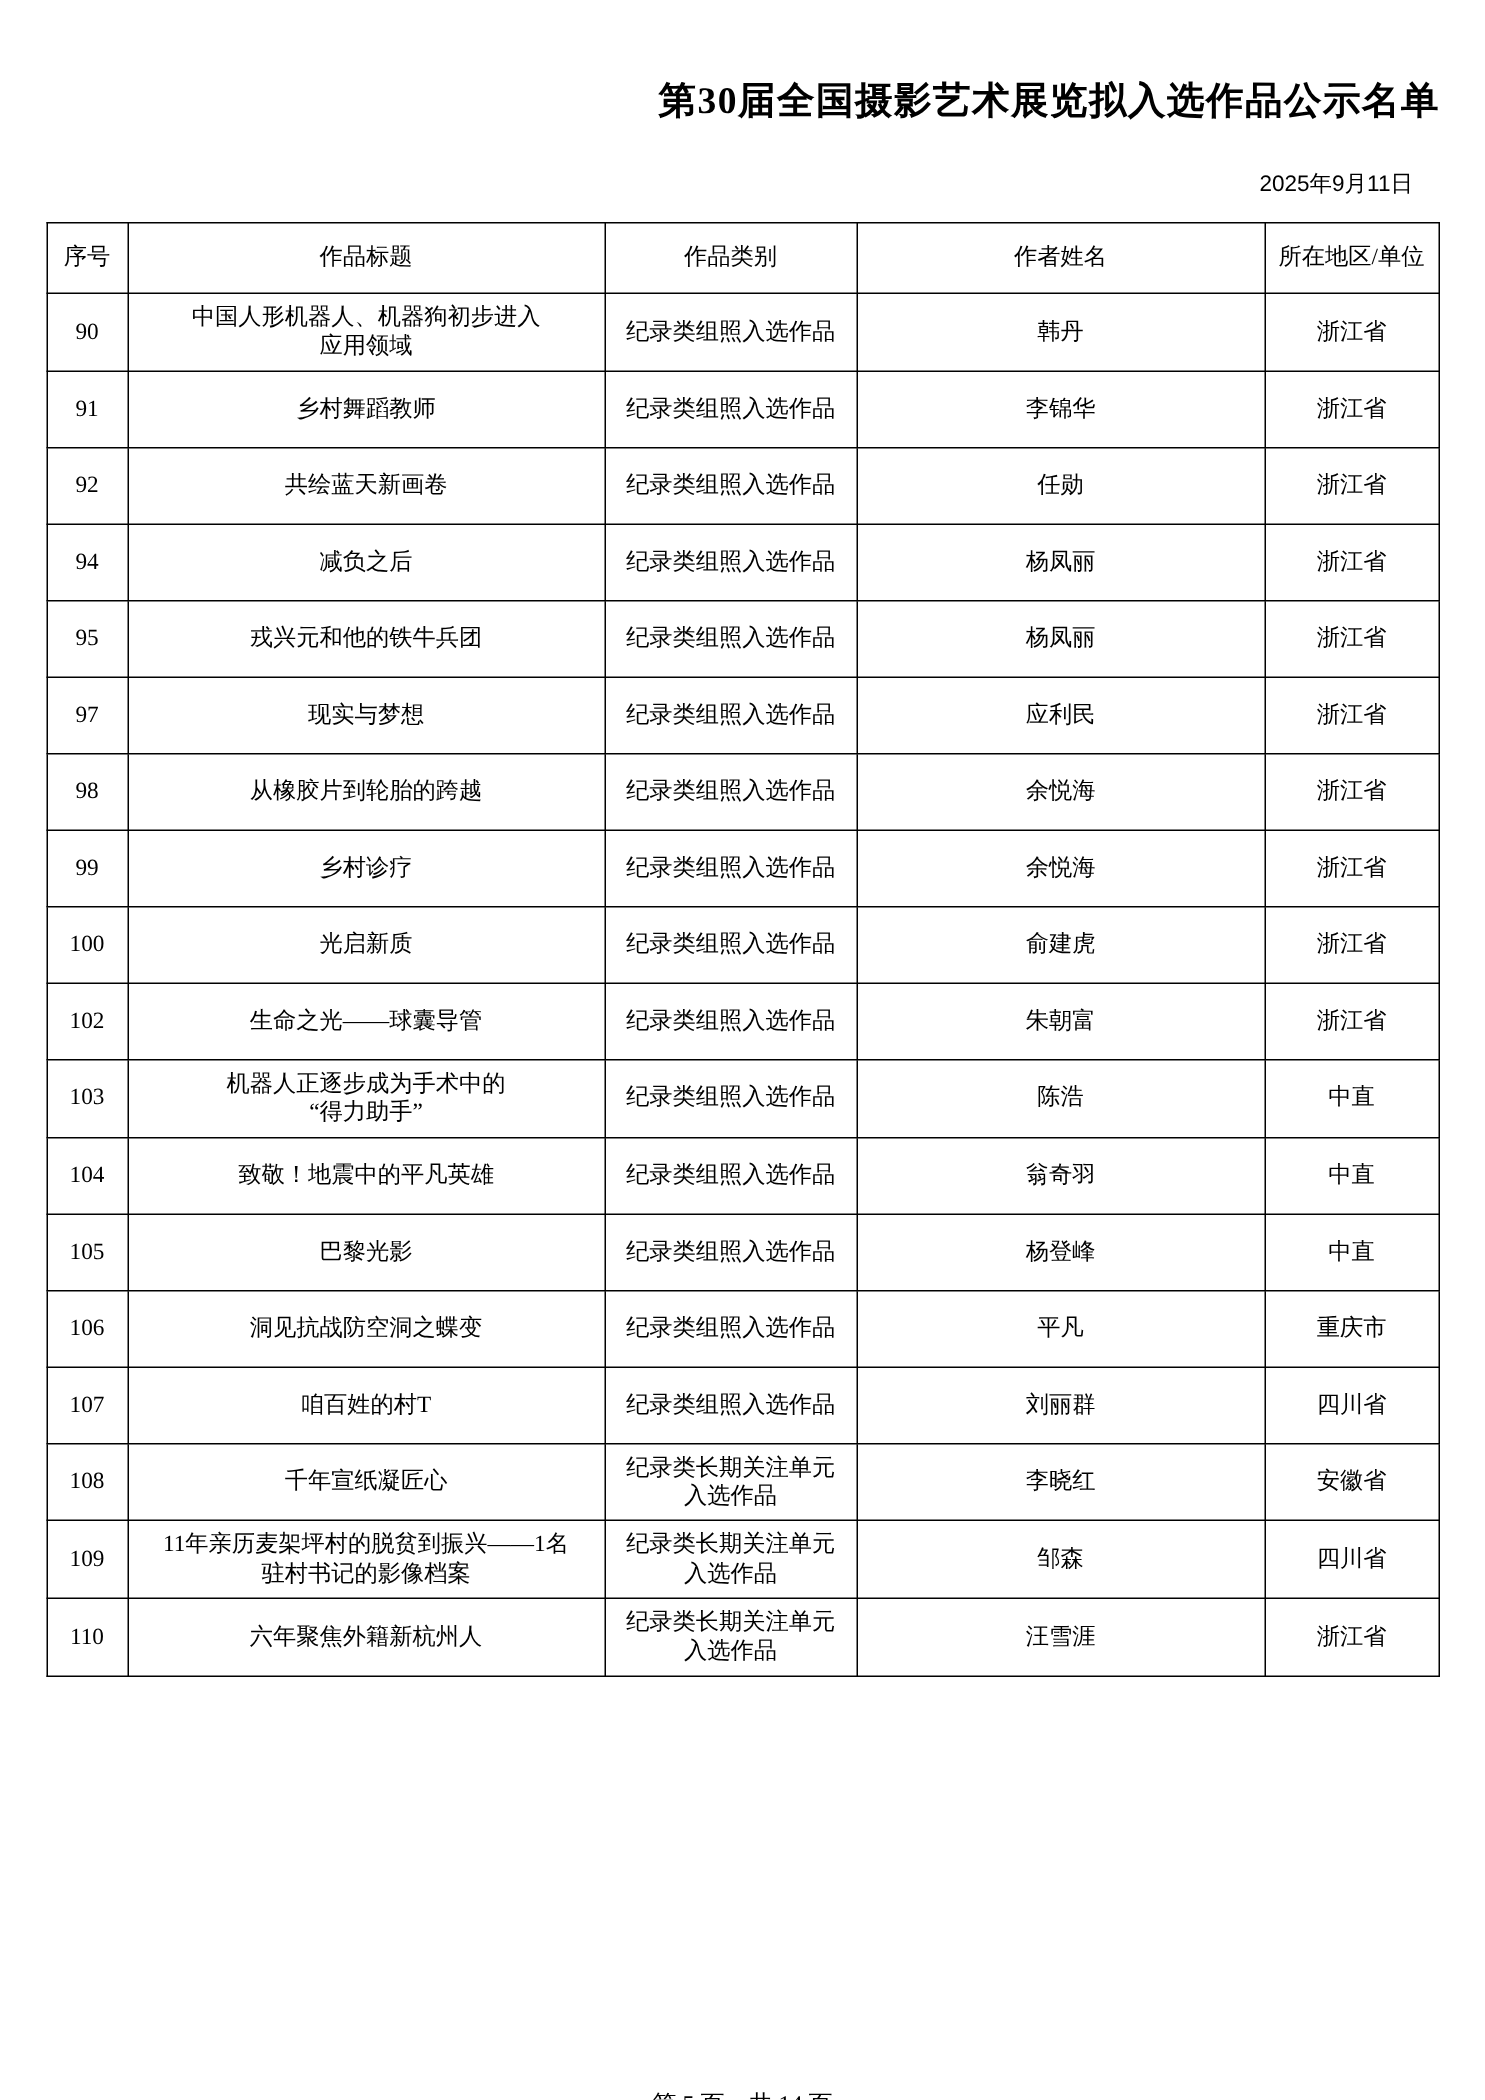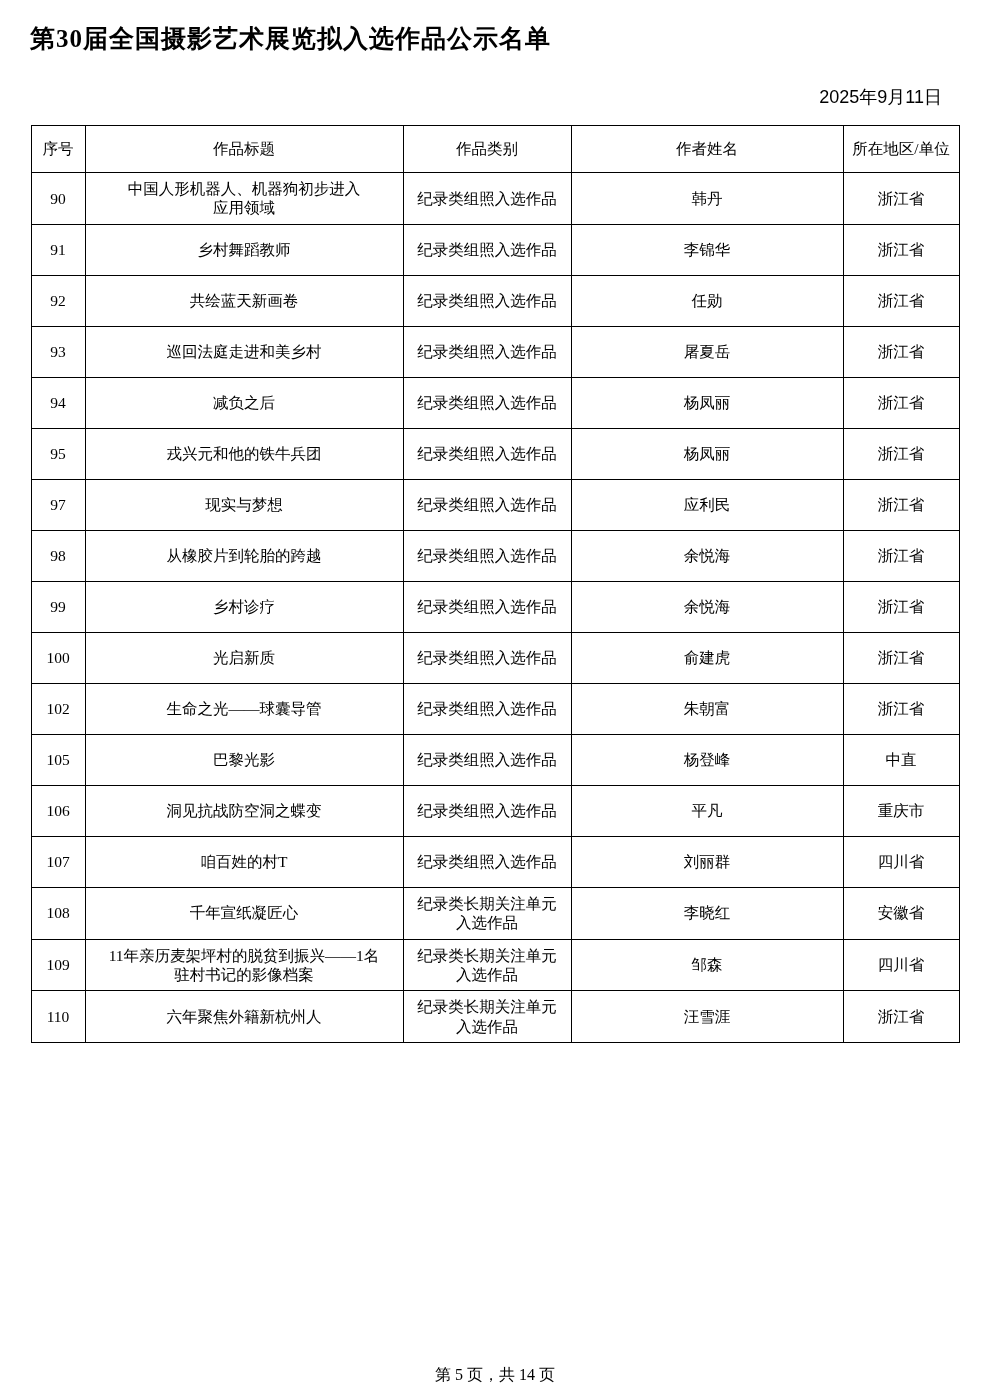--- a/index.html
+++ b/index.html
@@ -16,31 +16,31 @@
     overflow: hidden;
   }
   .page {
     width: 990px;
     height: 1400px;
     box-sizing: border-box;
     padding: 0 30px;
     position: relative;
   }
   .doc-title {
-    text-align: left;
+    text-align: right;
     font-size: 25px;
     font-weight: bold;
     letter-spacing: 1px;
-    margin-top: 22px;
+    margin-top: 50px;
     margin-bottom: 0;
     font-family: "Liberation Serif", "DejaVu Serif", serif;
   }
   .doc-date {
     text-align: right;
-    font-size: 18px;
+    font-size: 15px;
     margin-top: 30px;
     margin-right: 18px;
     margin-bottom: 10px;
     font-family: "Liberation Sans", sans-serif;
   }
   table.listing {
     border-collapse: collapse;
     width: 928px;
     margin: 16px auto;
     table-layout: fixed;
@@ -187,47 +187,20 @@
           </td>
           <td>
             <span class="cell-lines">
               <span>浙江省</span>
             </span>
           </td>
         </tr>
         <tr>
           <td>
             <span class="cell-lines">
-              <span>93</span>
-            </span>
-          </td>
-          <td>
-            <span class="cell-lines">
-              <span>巡回法庭走进和美乡村</span>
-            </span>
-          </td>
-          <td>
-            <span class="cell-lines">
-              <span>纪录类组照入选作品</span>
-            </span>
-          </td>
-          <td>
-            <span class="cell-lines">
-              <span>屠夏岳</span>
-            </span>
-          </td>
-          <td>
-            <span class="cell-lines">
-              <span>浙江省</span>
-            </span>
-          </td>
-        </tr>
-        <tr>
-          <td>
-            <span class="cell-lines">
               <span>94</span>
             </span>
           </td>
           <td>
             <span class="cell-lines">
               <span>减负之后</span>
             </span>
           </td>
           <td>
             <span class="cell-lines">
@@ -397,20 +370,75 @@
             </span>
           </td>
           <td>
             <span class="cell-lines">
               <span>朱朝富</span>
             </span>
           </td>
           <td>
             <span class="cell-lines">
               <span>浙江省</span>
+            </span>
+          </td>
+        </tr>
+        <tr>
+          <td>
+            <span class="cell-lines">
+              <span>103</span>
+            </span>
+          </td>
+          <td>
+            <span class="cell-lines">
+              <span>机器人正逐步成为手术中的</span>
+              <span>“得力助手”</span>
+            </span>
+          </td>
+          <td>
+            <span class="cell-lines">
+              <span>纪录类组照入选作品</span>
+            </span>
+          </td>
+          <td>
+            <span class="cell-lines">
+              <span>陈浩</span>
+            </span>
+          </td>
+          <td>
+            <span class="cell-lines">
+              <span>中直</span>
+            </span>
+          </td>
+        </tr>
+        <tr>
+          <td>
+            <span class="cell-lines">
+              <span>104</span>
+            </span>
+          </td>
+          <td>
+            <span class="cell-lines">
+              <span>致敬！地震中的平凡英雄</span>
+            </span>
+          </td>
+          <td>
+            <span class="cell-lines">
+              <span>纪录类组照入选作品</span>
+            </span>
+          </td>
+          <td>
+            <span class="cell-lines">
+              <span>翁奇羽</span>
+            </span>
+          </td>
+          <td>
+            <span class="cell-lines">
+              <span>中直</span>
             </span>
           </td>
         </tr>
         <tr>
           <td>
             <span class="cell-lines">
               <span>105</span>
             </span>
           </td>
           <td>

